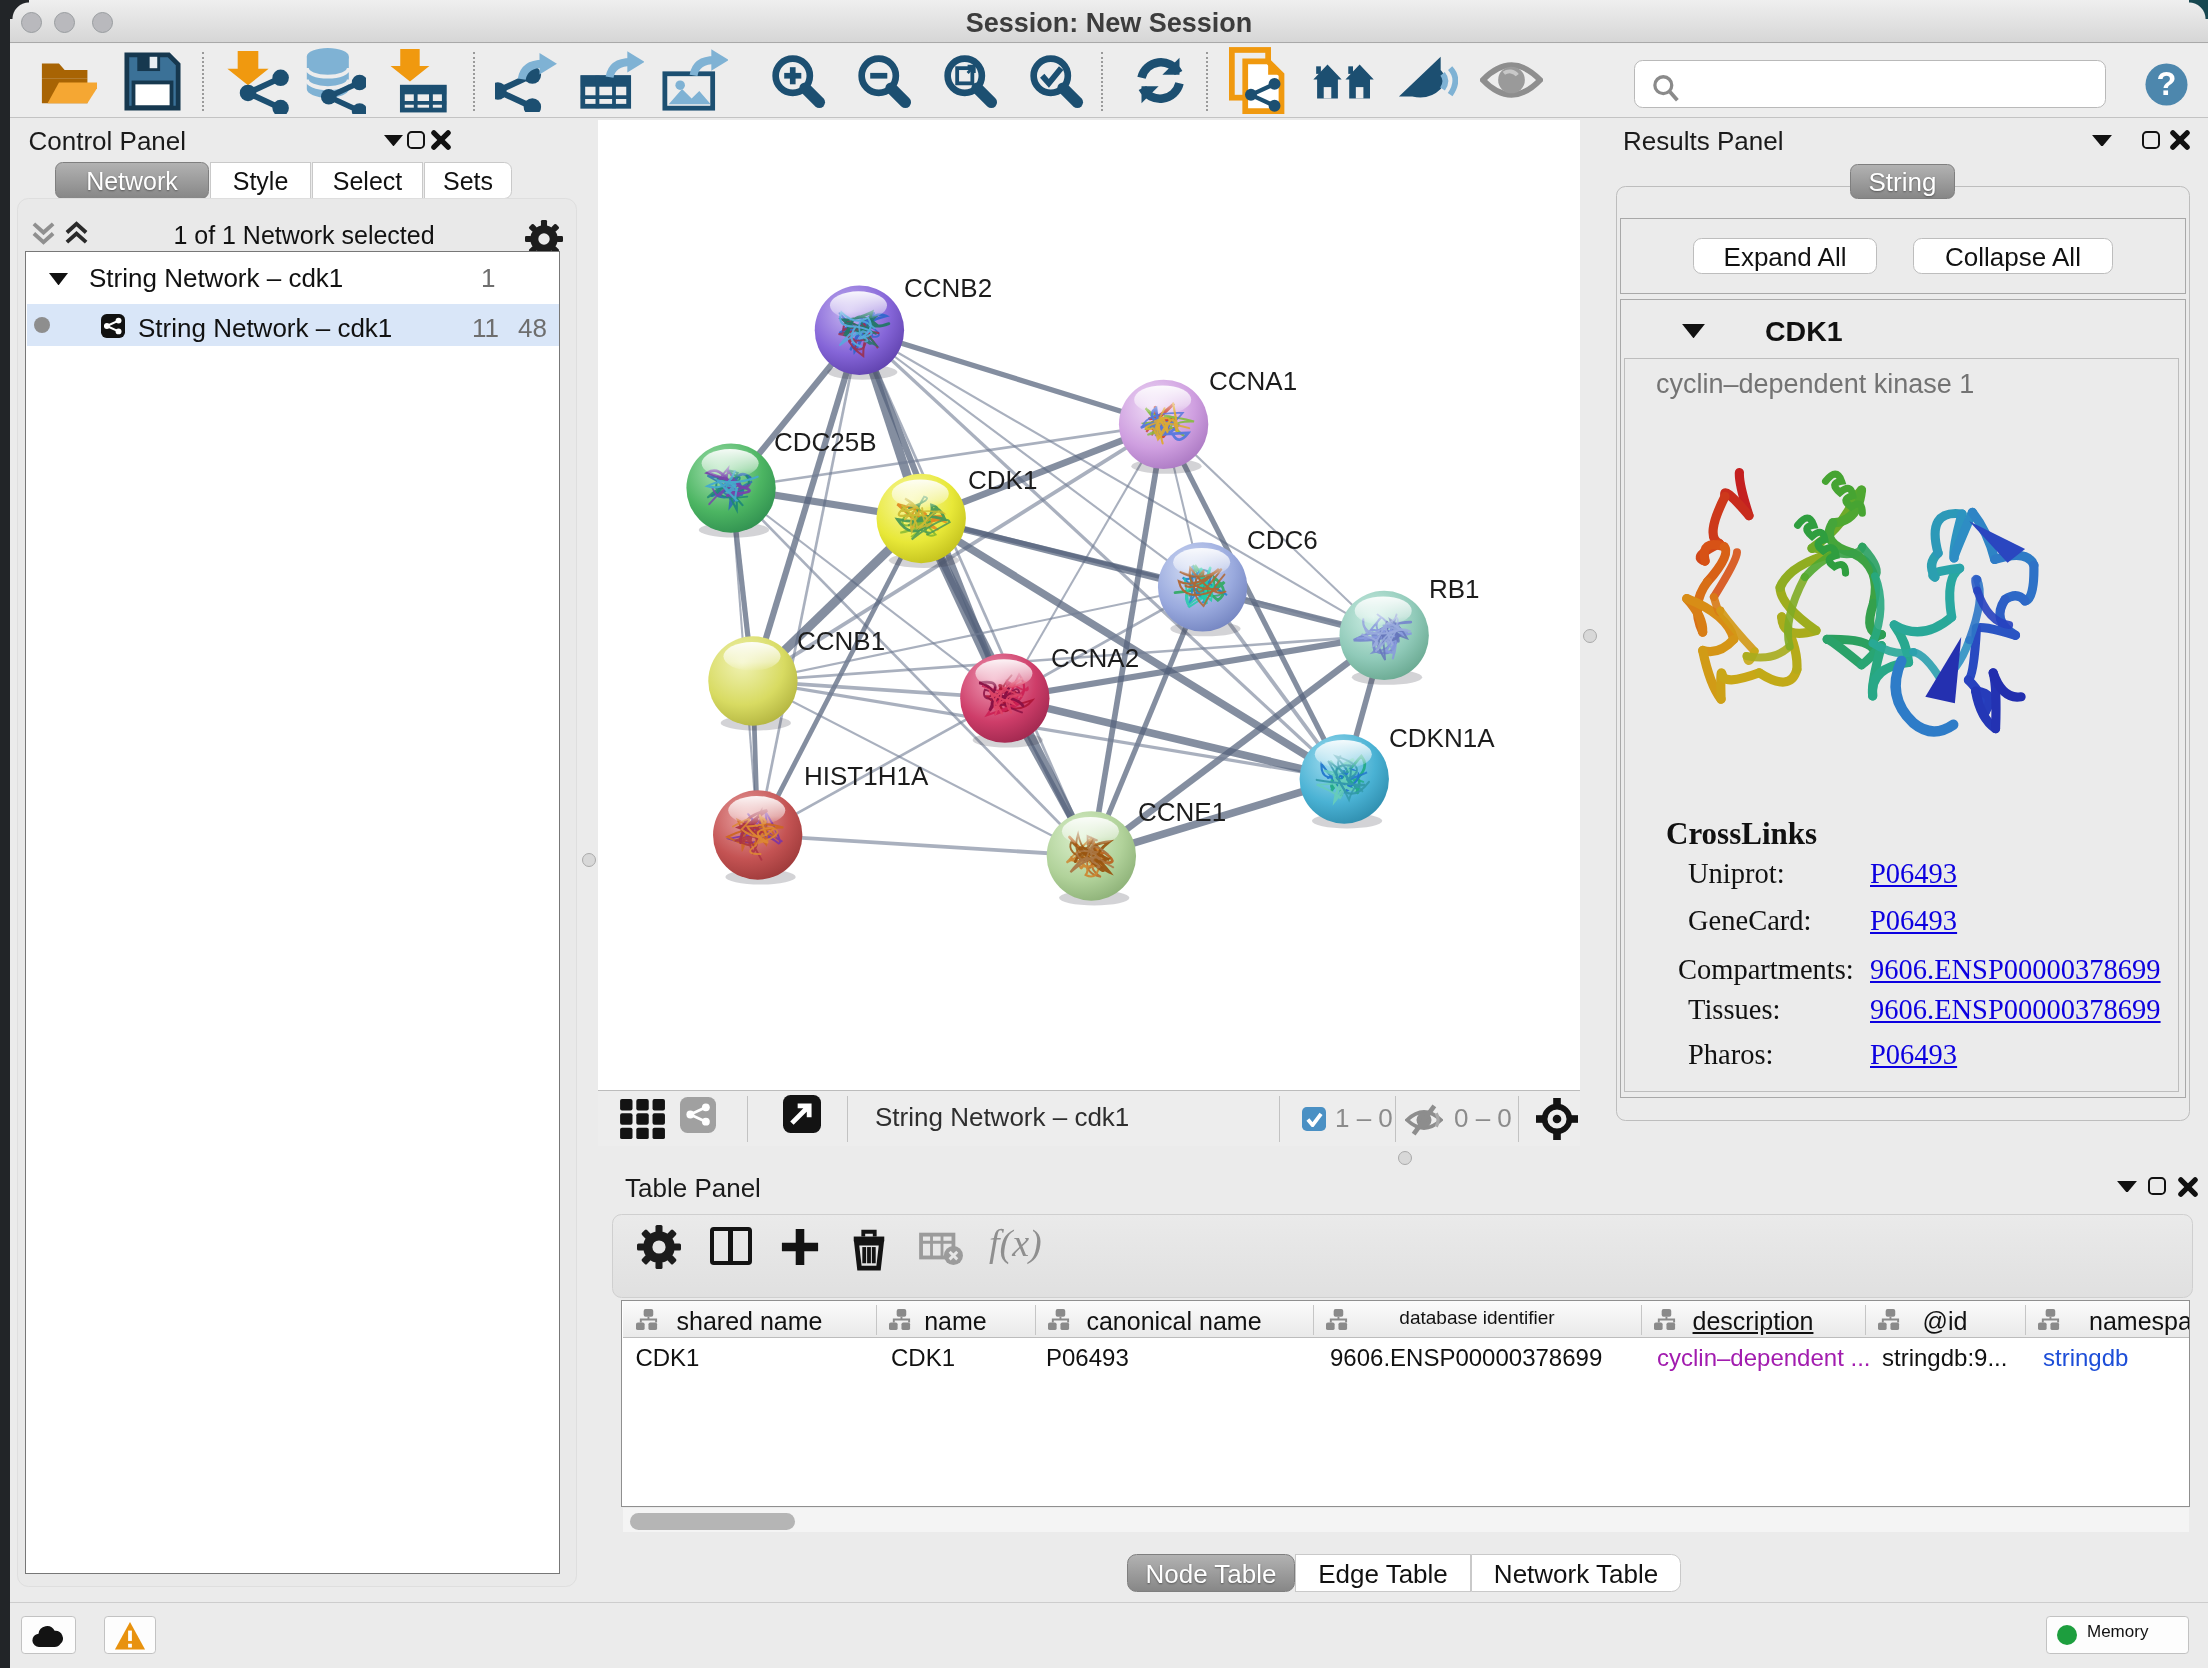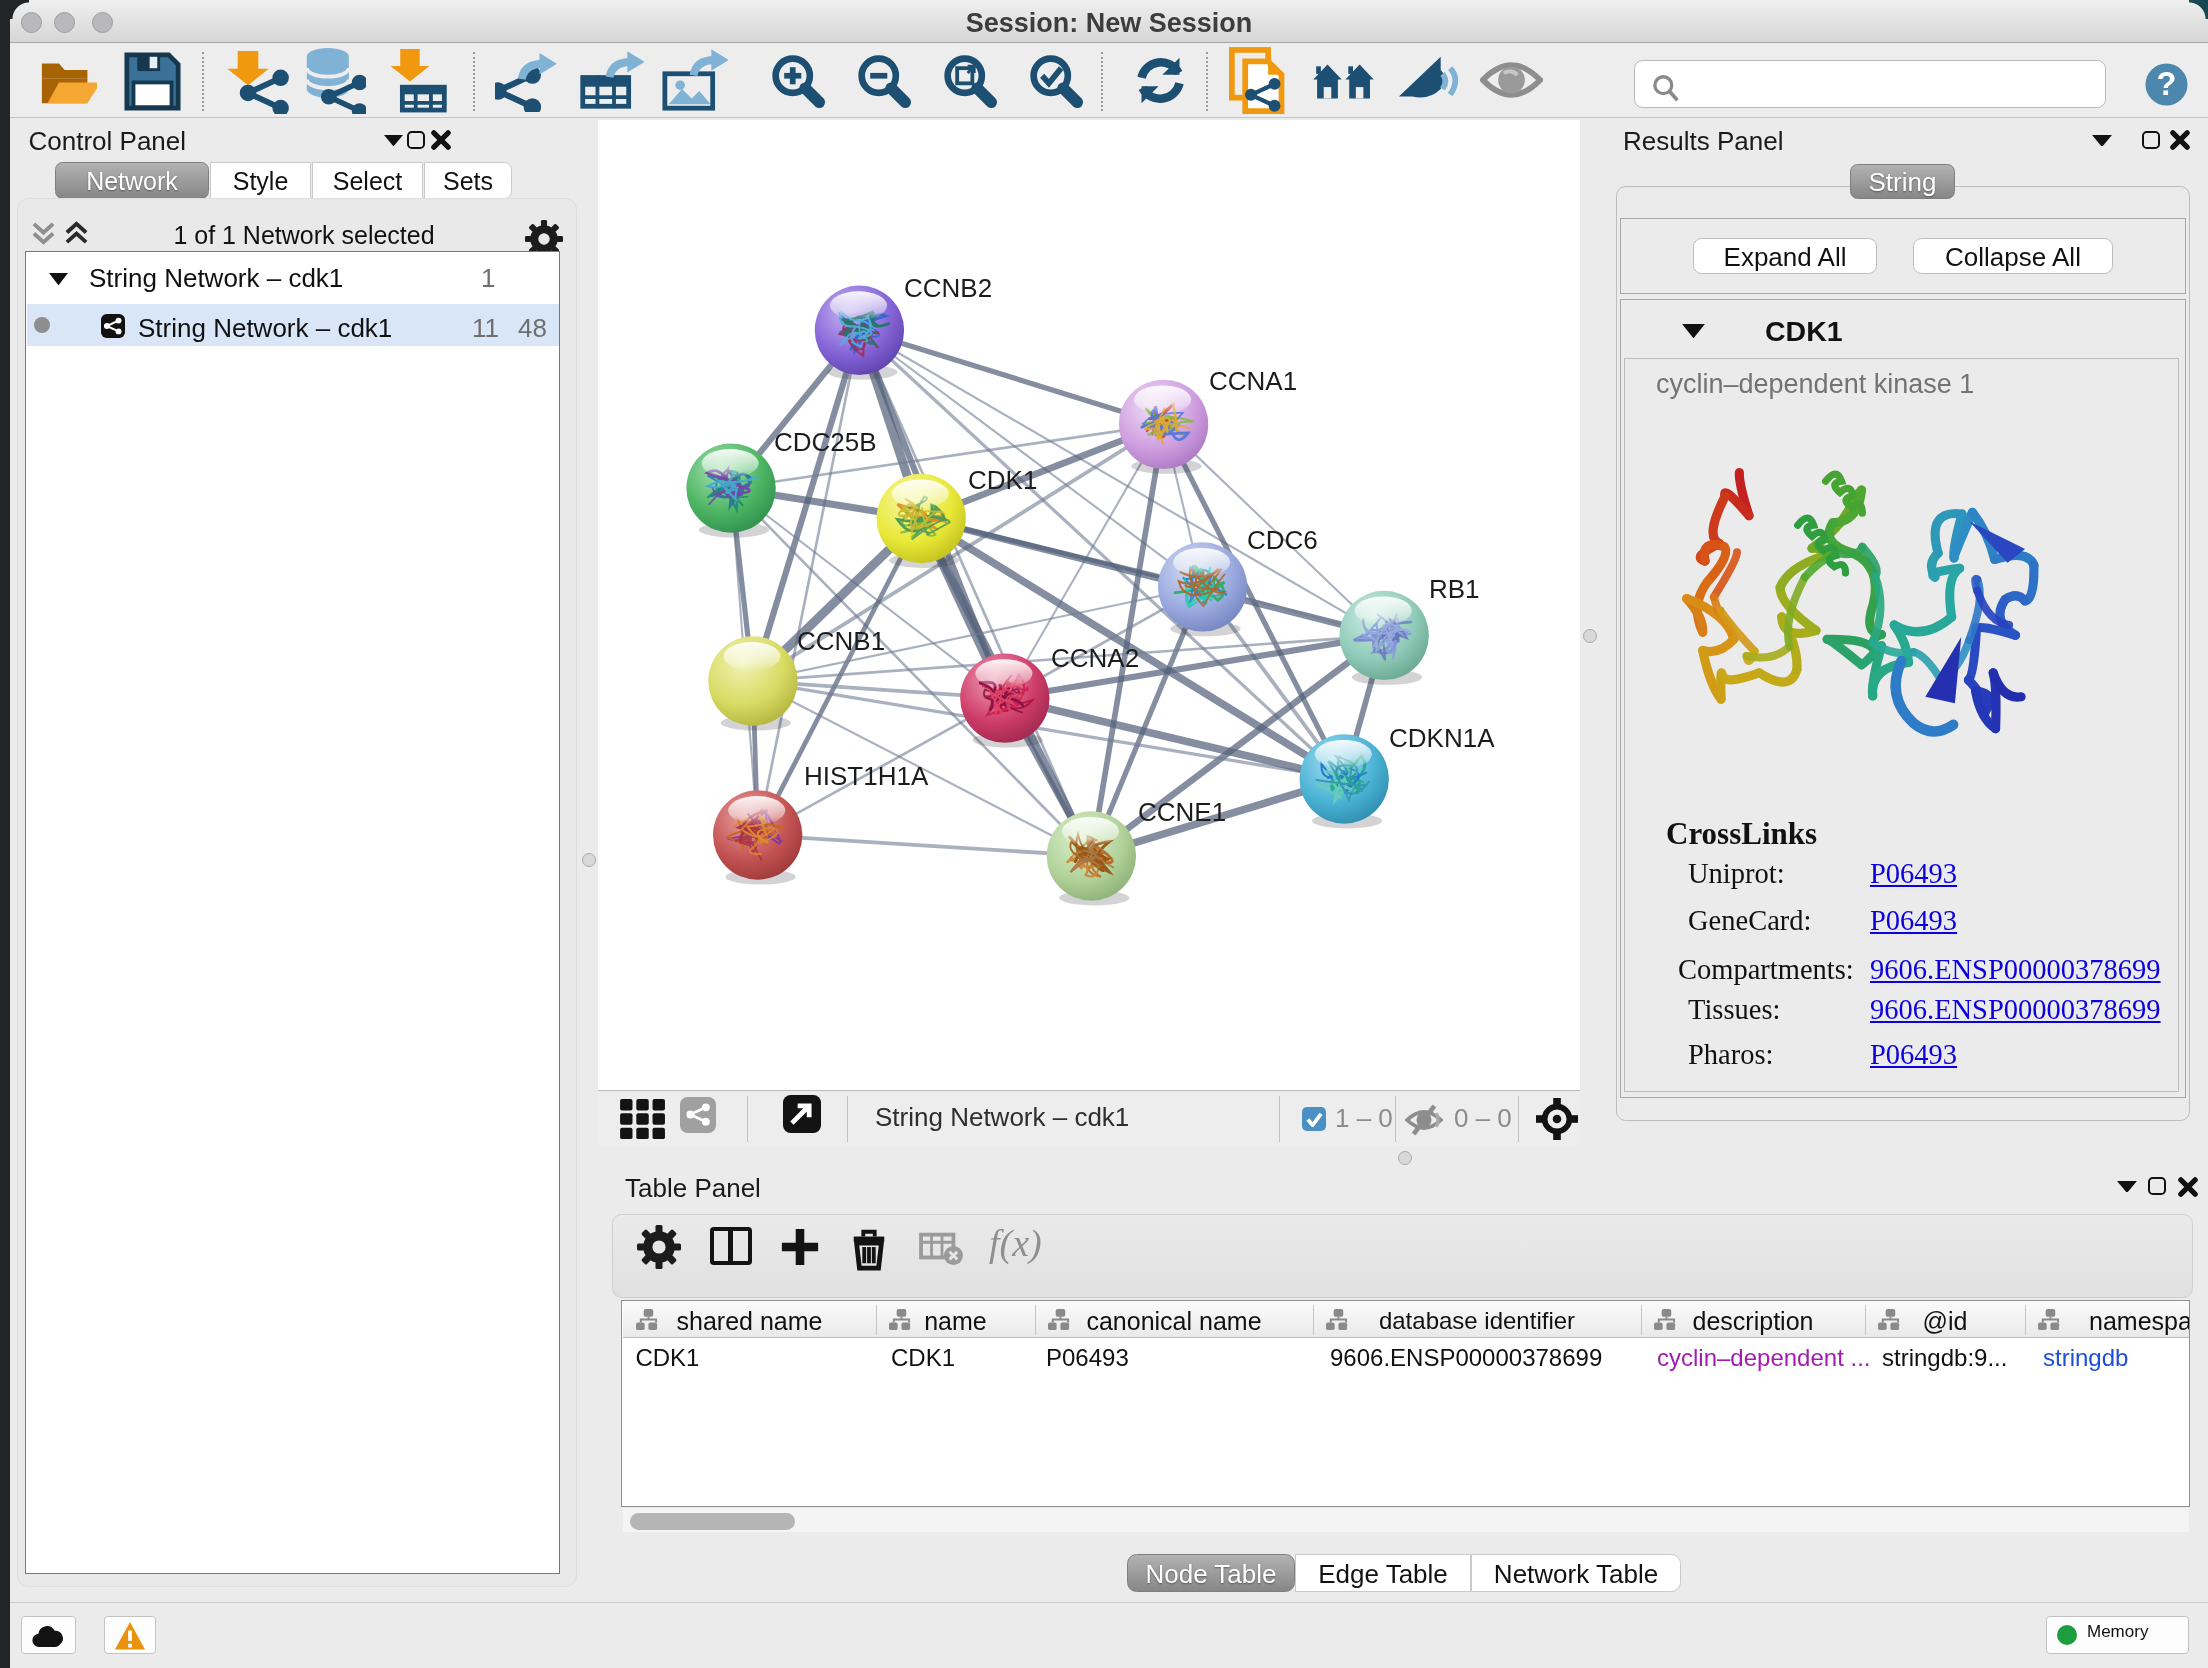--- a/index.html
+++ b/index.html
@@ -776,30 +776,30 @@
     </svg>
     <div class="abs" style="left:412px;top:5.7px;width:278px;text-align:center;font-size:25px;color:#111;">canonical name</div>
     <svg class="abs" style="left:703px;top:7.6px;" width="23" height="23" viewBox="0 0 24 24">
       <g fill="#8a8a8a">
         <rect x="8" y="0" width="10" height="8" rx="2"></rect>
         <rect x="0" y="14" width="9" height="8" rx="2"></rect>
         <rect x="13" y="14" width="9" height="8" rx="2"></rect>
       </g>
       <path d="M13 8 v3 M5 14 v-3 h16 v3" fill="none" stroke="#8a8a8a" stroke-width="2"></path>
     </svg>
-    <div class="abs" style="left:690px;top:5.7px;width:328px;text-align:center;font-size:24px;color:#111;">database identifier</div>
+    <div class="abs" style="left:690px;top:5.7px;width:328px;text-align:center;font-size:19px;color:#111;">database identifier</div>
     <svg class="abs" style="left:1031px;top:7.6px;" width="23" height="23" viewBox="0 0 24 24">
       <g fill="#8a8a8a">
         <rect x="8" y="0" width="10" height="8" rx="2"></rect>
         <rect x="0" y="14" width="9" height="8" rx="2"></rect>
         <rect x="13" y="14" width="9" height="8" rx="2"></rect>
       </g>
       <path d="M13 8 v3 M5 14 v-3 h16 v3" fill="none" stroke="#8a8a8a" stroke-width="2"></path>
     </svg>
-    <div class="abs" style="left:1018px;top:5.7px;width:224px;text-align:center;font-size:25px;color:#111;">description</div>
+    <div class="abs" style="left:1018px;top:5.7px;width:224px;text-align:center;font-size:25px;color:#111;text-decoration:underline;">description</div>
     <svg class="abs" style="left:1255px;top:7.6px;" width="23" height="23" viewBox="0 0 24 24">
       <g fill="#8a8a8a">
         <rect x="8" y="0" width="10" height="8" rx="2"></rect>
         <rect x="0" y="14" width="9" height="8" rx="2"></rect>
         <rect x="13" y="14" width="9" height="8" rx="2"></rect>
       </g>
       <path d="M13 8 v3 M5 14 v-3 h16 v3" fill="none" stroke="#8a8a8a" stroke-width="2"></path>
     </svg>
     <div class="abs" style="left:1242px;top:5.7px;width:160px;text-align:center;font-size:25px;color:#111;">@id</div>
     <svg class="abs" style="left:1415px;top:7.6px;" width="23" height="23" viewBox="0 0 24 24">

